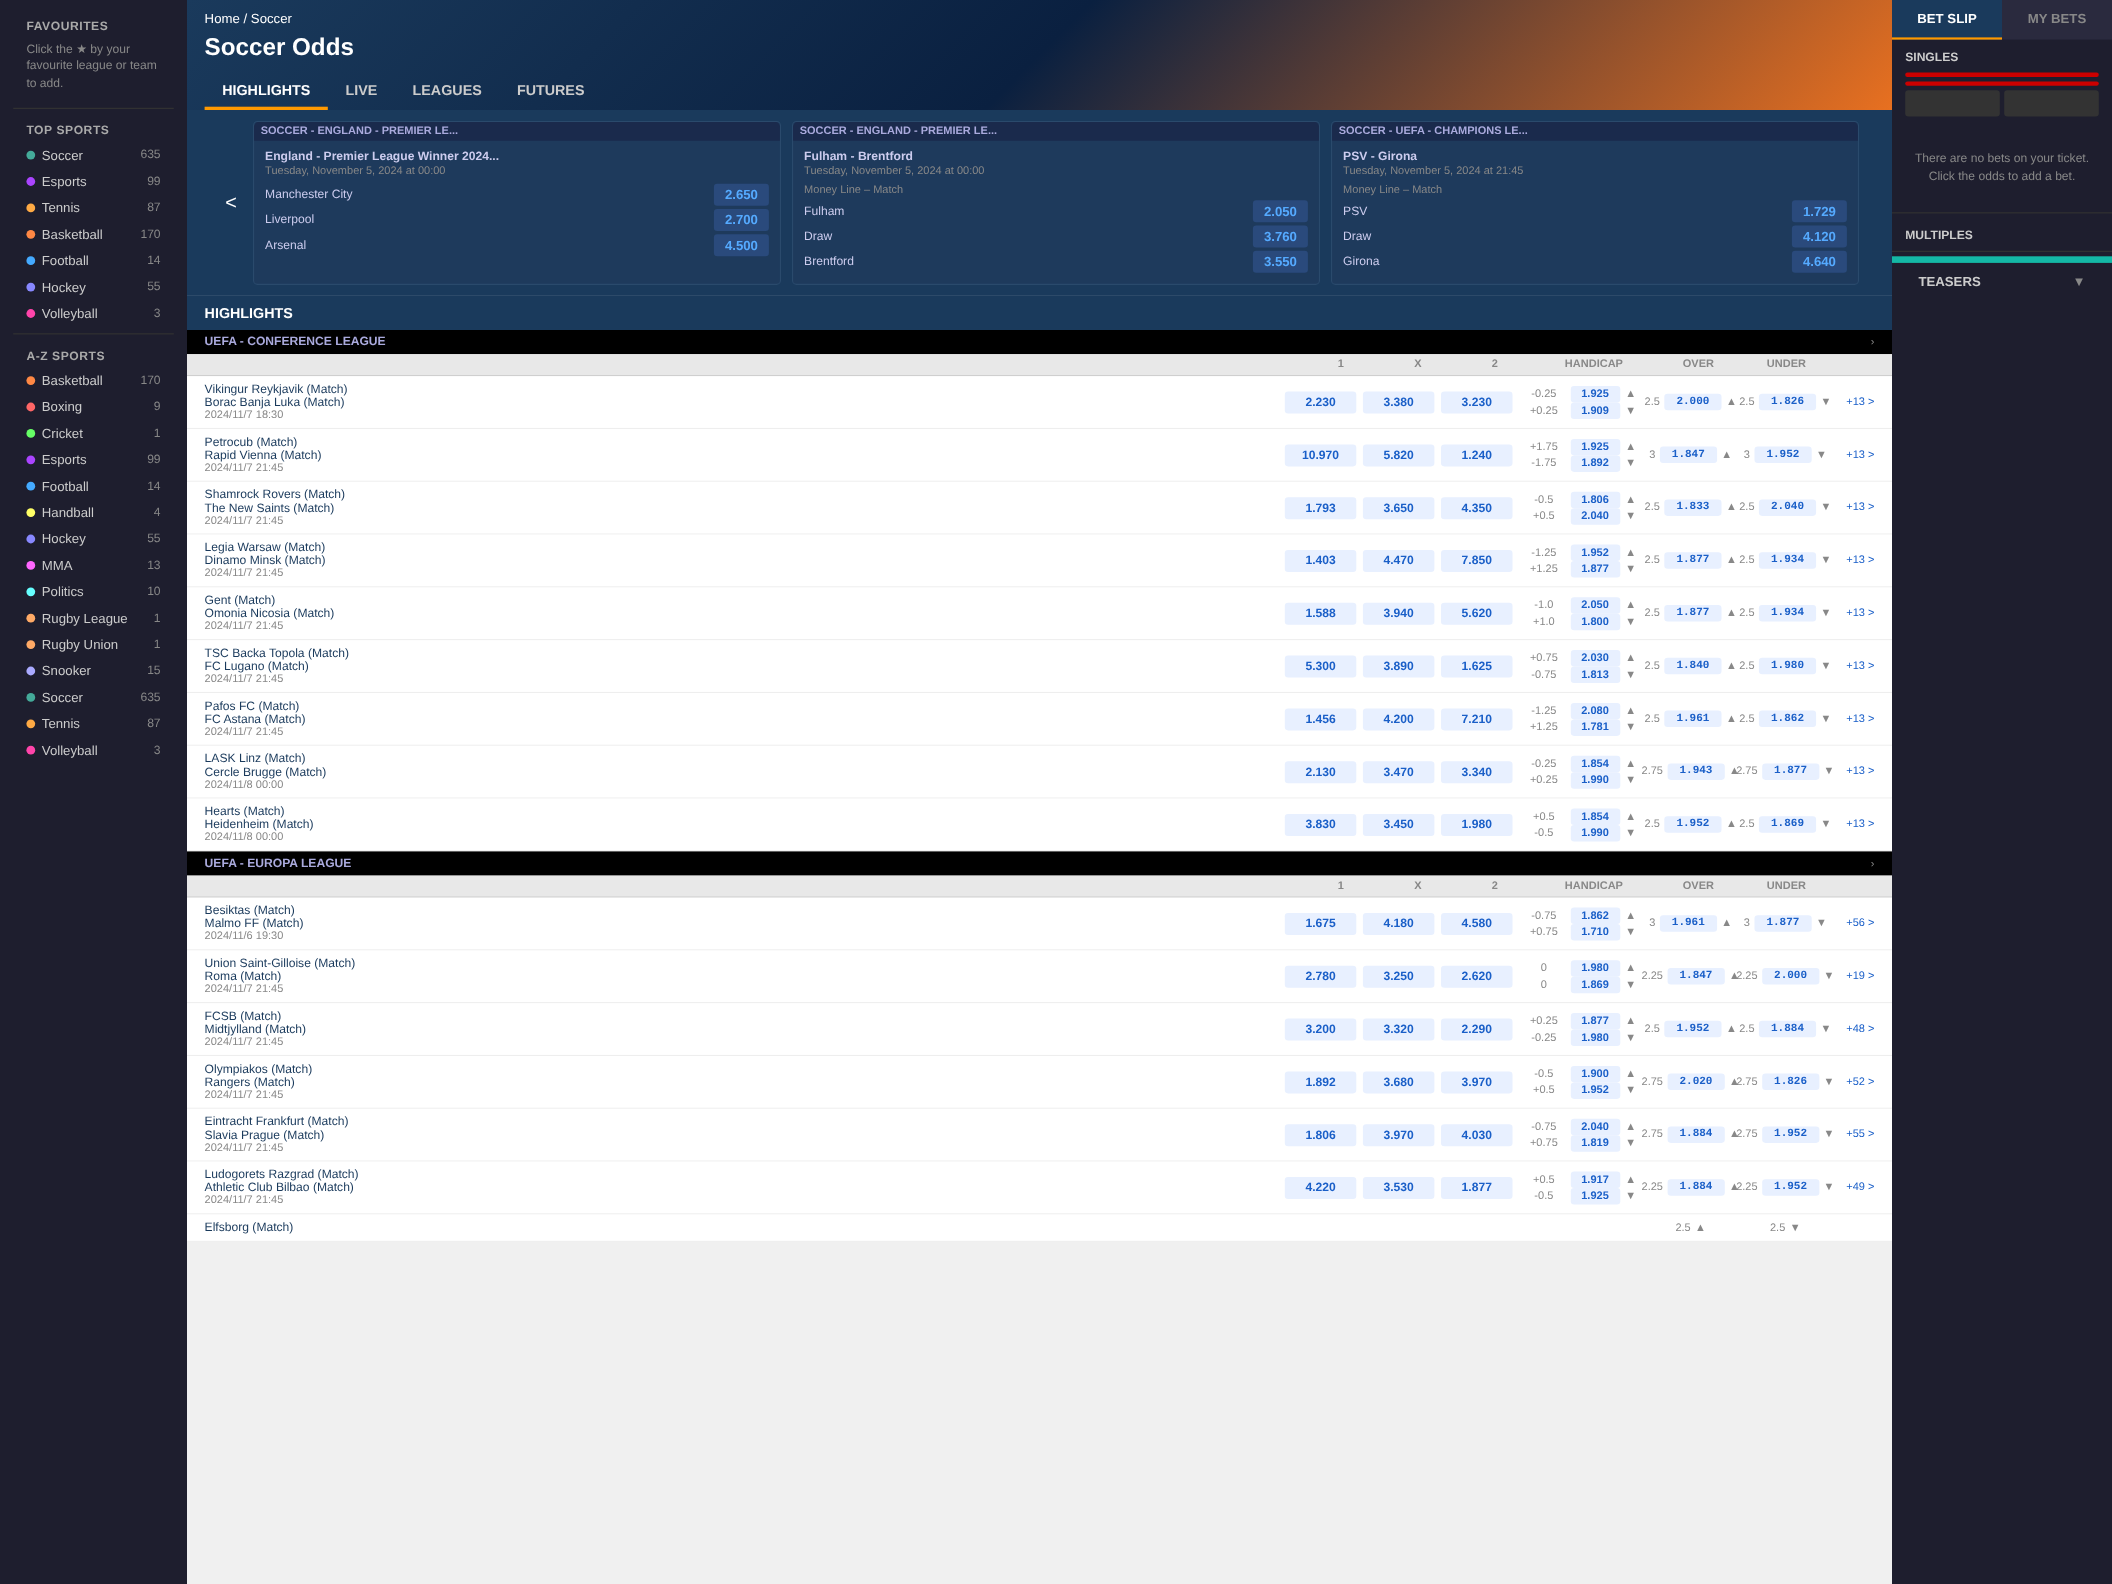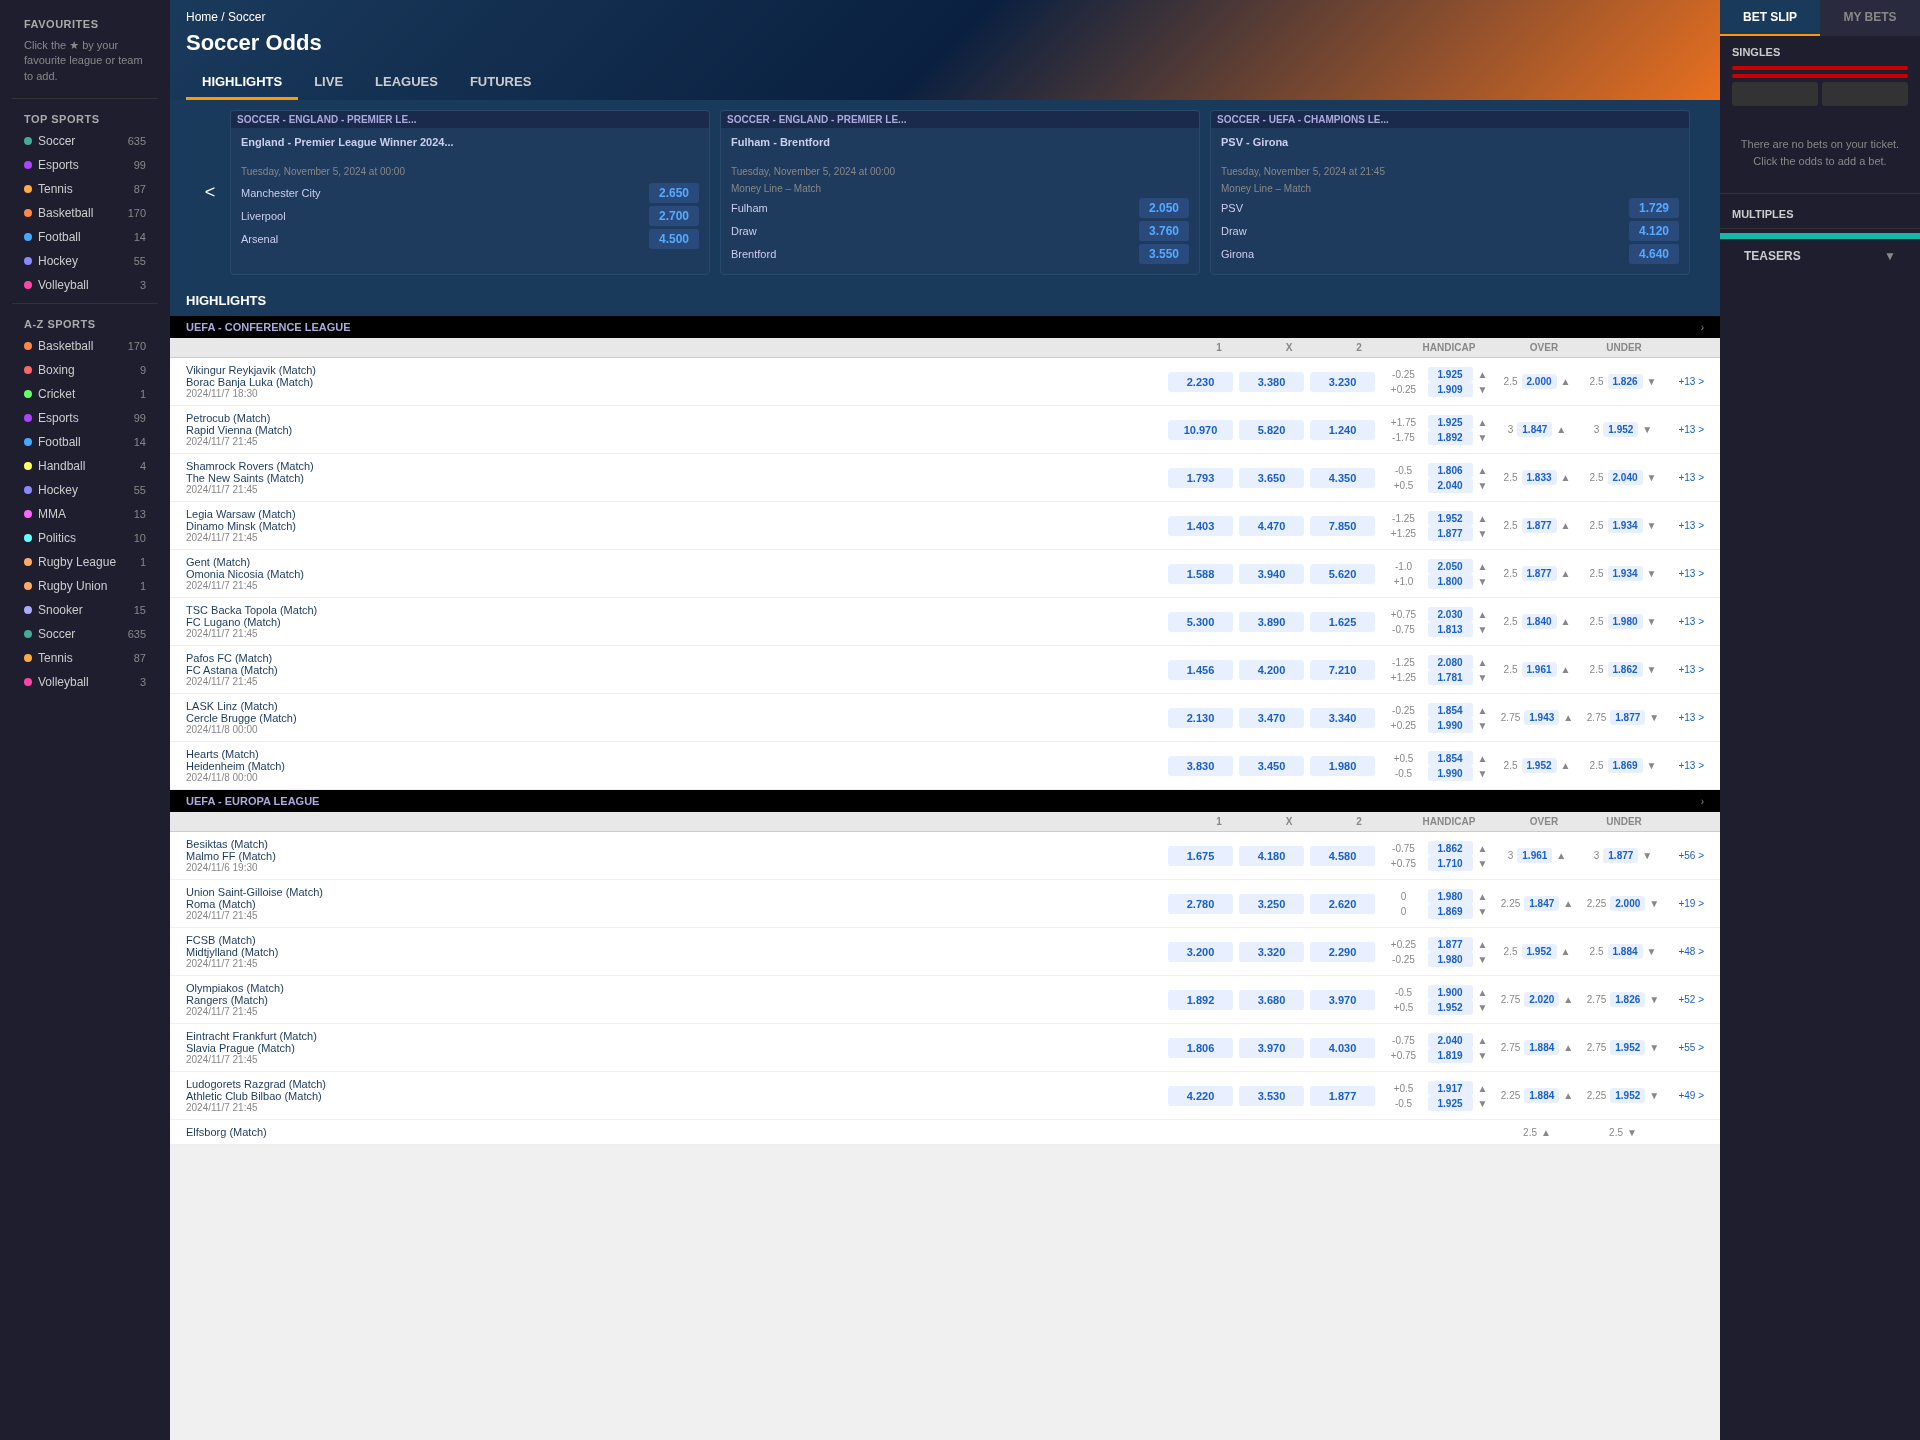--- a/index.html
+++ b/index.html
@@ -40,21 +40,21 @@
     .banner-tabs { display: flex; gap: 0; border-bottom: none; }
     .banner-tab { padding: 8px 16px; color: #ccc; cursor: pointer; font-size: 13px; font-weight: bold; border-bottom: 3px solid transparent; }
     .banner-tab.active { color: #fff; border-bottom: 3px solid #f90; }
 
     
     .carousel { background: #1a3a5c; padding: 10px 30px 10px; display: flex; gap: 10px; align-items: center; position: relative; }
     .carousel-arrow { color: #fff; font-size: 18px; cursor: pointer; width: 20px; text-align: center; flex-shrink: 0; }
     .featured-cards { display: flex; gap: 10px; flex: 1; overflow: hidden; }
     .featured-card { background: #1e3a5c; border-radius: 4px; padding: 10px; flex: 1; min-width: 0; border: 1px solid #2a4a6c; }
     .featured-card-league { background: #1a2a4c; color: #aad; font-size: 10px; font-weight: bold; padding: 3px 6px; margin: -10px -10px 8px; border-radius: 4px 4px 0 0; }
-    .featured-card-match { color: #cce; font-size: 11px; margin-bottom: 18px; font-weight: bold; }
+    .featured-card-match { color: #cce; font-size: 11px; margin-bottom: 2px; font-weight: bold; }
     .featured-card-date { color: #888; font-size: 10px; margin-bottom: 6px; }
     .featured-card-type { color: #888; font-size: 10px; margin-bottom: 4px; }
     .featured-card-odds { display: flex; flex-direction: column; gap: 3px; }
     .featured-odd-row { display: flex; justify-content: flex-end; align-items: center; }
     .featured-odd-label { color: #cce; font-size: 11px; flex: 1; }
     .featured-odd-value { background: #2a4a7c; color: #5af; font-size: 12px; font-weight: bold; padding: 3px 8px; border-radius: 3px; cursor: pointer; min-width: 50px; text-align: center; }
 
     
     .highlights-section { background: #f0f0f0; padding: 0; }
     .highlights-header { background: #1a3a5c; color: #fff; font-size: 13px; font-weight: bold; padding: 8px 16px; }
@@ -75,21 +75,21 @@
     .match-team { color: #1a3a5c; font-size: 11px; }
     .match-date { color: #888; font-size: 10px; }
     .odd-btn { width: 65px; background: #e8f0ff; color: #1a5fc8; font-size: 11px; font-weight: bold; padding: 4px 6px; border-radius: 3px; cursor: pointer; border: none; flex-shrink: 0; }
     .hcap-group { display: flex; flex-direction: column; align-items: center; width: 110px; flex-shrink: 0; }
     .hcap-row { display: flex; gap: 4px; align-items: center; }
     .hcap-val { font-size: 10px; color: #888; width: 40px; text-align: center; }
     .hcap-odd { width: 45px; background: #e8f0ff; color: #1a5fc8; font-size: 10px; font-weight: bold; padding: 2px 4px; border-radius: 3px; text-align: center; cursor: pointer; }
     .hcap-arrow { color: #888; font-size: 10px; cursor: pointer; width: 12px; text-align: center; }
     .ou-group { display: flex; flex-direction: column; align-items: center; width: 80px; flex-shrink: 0; }
     .ou-val { font-size: 10px; color: #888; }
-    .ou-odd { width: 35px; background: #e8f0ff; color: #1a5fc8; font-size: 10px; font-weight: bold; padding: 2px 3px; border-radius: 3px; text-align: center; cursor: pointer; }
+    .ou-odd { width: 52px; background: #e8f0ff; color: #1a5fc8; font-size: 10px; font-weight: bold; padding: 2px 3px; border-radius: 3px; text-align: center; cursor: pointer; font-family: Liberation Mono, monospace; }
     .ou-arrow { color: #888; font-size: 10px; cursor: pointer; }
     .more-btn { color: #1a5fc8; font-size: 10px; cursor: pointer; width: 35px; text-align: right; }
 
     
     .right-sidebar { width: 200px; background: #1e1e2e; flex-shrink: 0; }
     .bet-slip-tabs { display: flex; background: #2a2a3e; }
     .bet-slip-tab { flex: 1; padding: 10px; text-align: center; font-size: 12px; font-weight: bold; color: #888; cursor: pointer; }
     .bet-slip-tab.active { color: #fff; background: #1a3a5c; border-bottom: 2px solid #f90; }
     .bet-section-title { color: #ccc; font-size: 11px; font-weight: bold; padding: 10px 12px 4px; }
     .bet-empty { color: #888; font-size: 11px; padding: 20px 12px; text-align: center; line-height: 1.5; }

